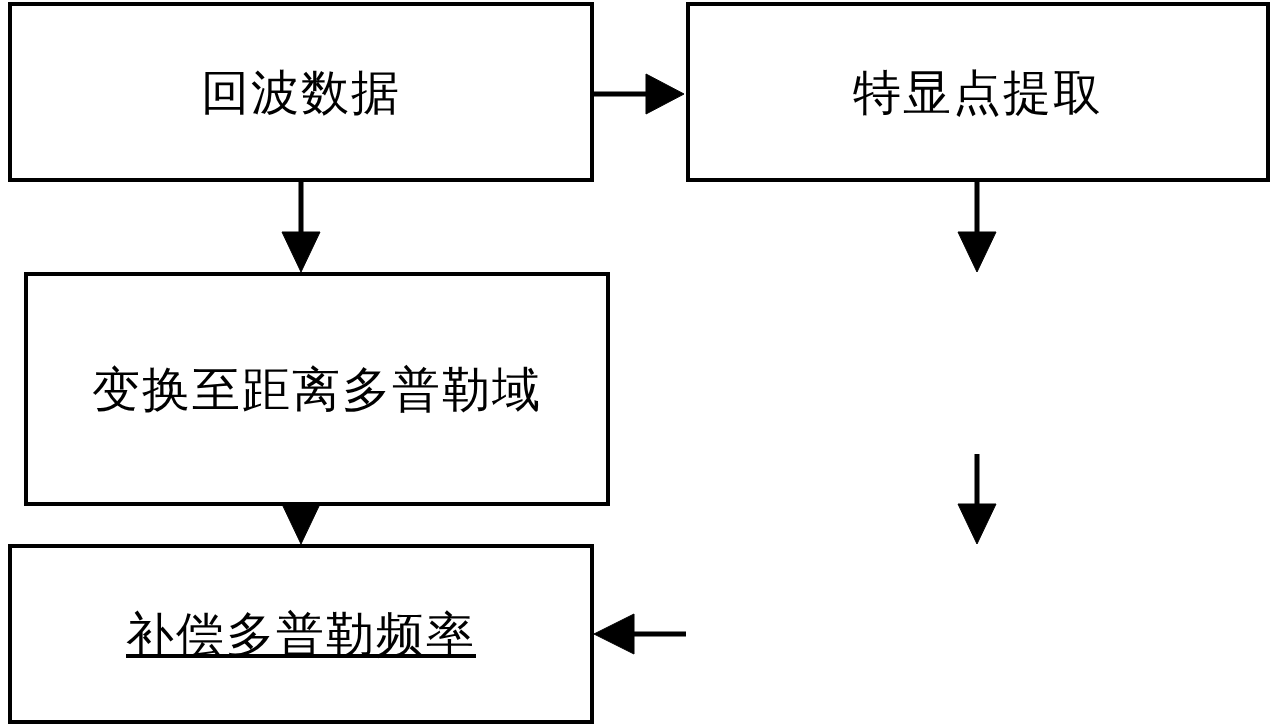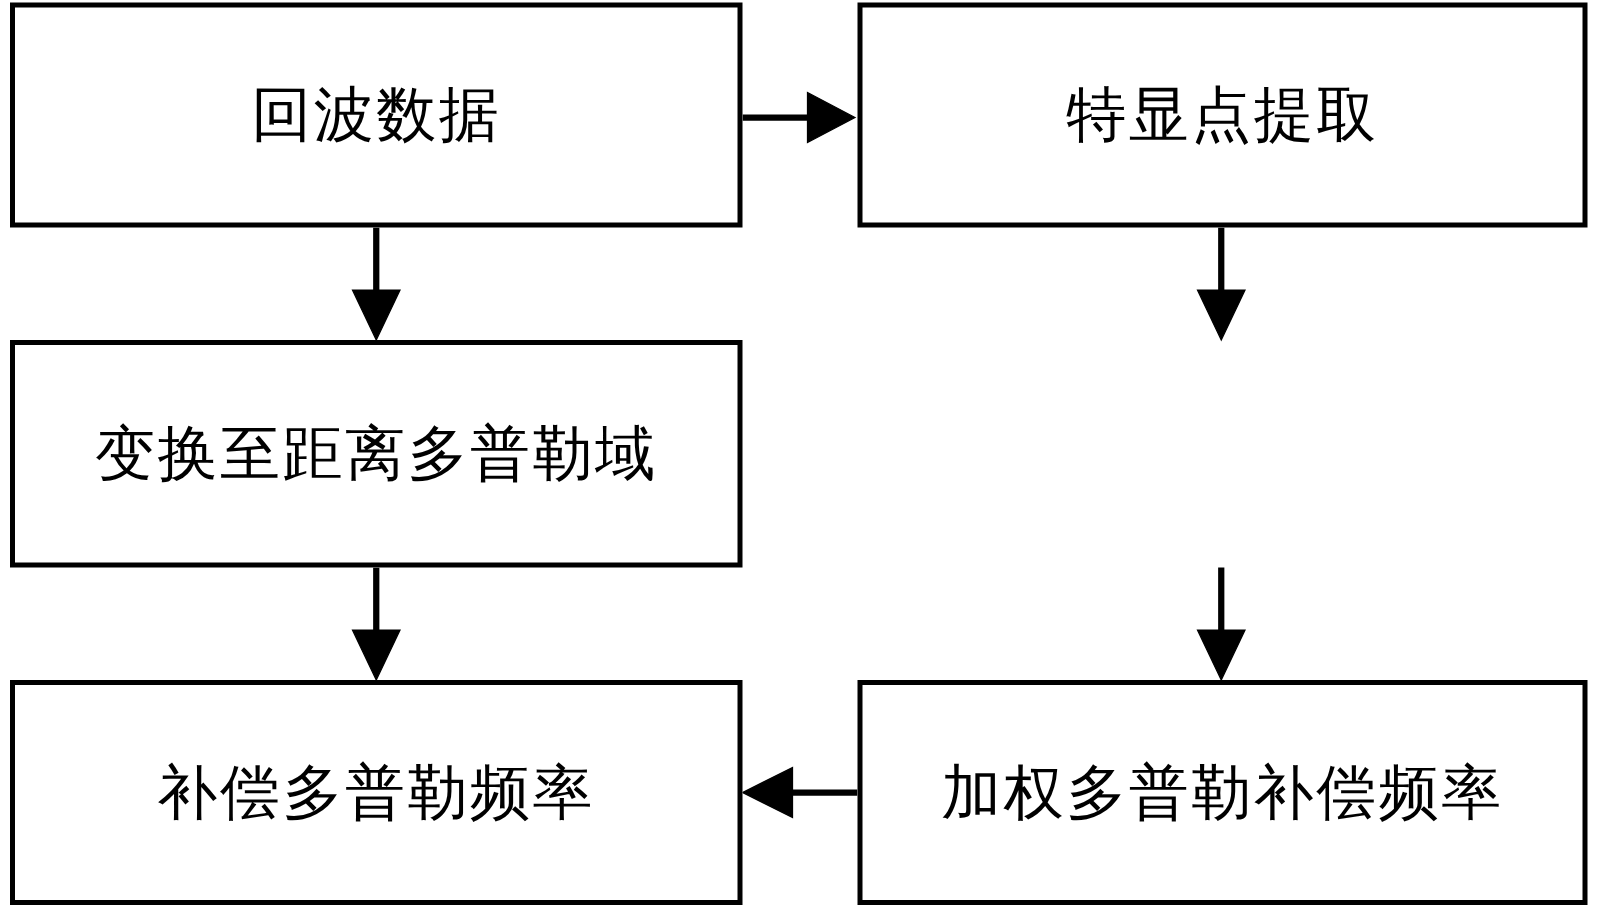--- a/index.html
+++ b/index.html
@@ -37,22 +37,22 @@
     color: #000000;
     white-space: nowrap;
     letter-spacing: 2px;
     text-align: center;
     font-weight: 400;
   }
   
   .col-left  { left: 8px;   width: 586px; }
   .col-right { left: 686px; width: 584px; }
   .row-1 { top: 2px;   height: 180px; }
-  .row-2 { top: 272px; height: 182px; }
-  .row-3 { top: 544px; height: 180px; }
+  .row-2 { top: 272px; height: 234px; margin-left: 16px; }
+  .row-3 { top: 544px; height: 180px; text-decoration: underline; }
 
   .edge-layer {
     position: absolute;
     left: 0;
     top: 0;
     width: 1280px;
     height: 728px;
     pointer-events: none;
   }
   .edge-layer line, .edge-layer polygon {
@@ -108,17 +108,14 @@
 
   <div class="node col-left row-2">
     <span class="node-label">变换至距离多普勒域</span>
   </div>
 
 
   <div class="node col-left row-3">
     <span class="node-label">补偿多普勒频率</span>
   </div>
 
-  <div class="node col-right row-3">
-    <span class="node-label">加权多普勒补偿频率</span>
-  </div>
 
 </div>
 
 </body></html>

